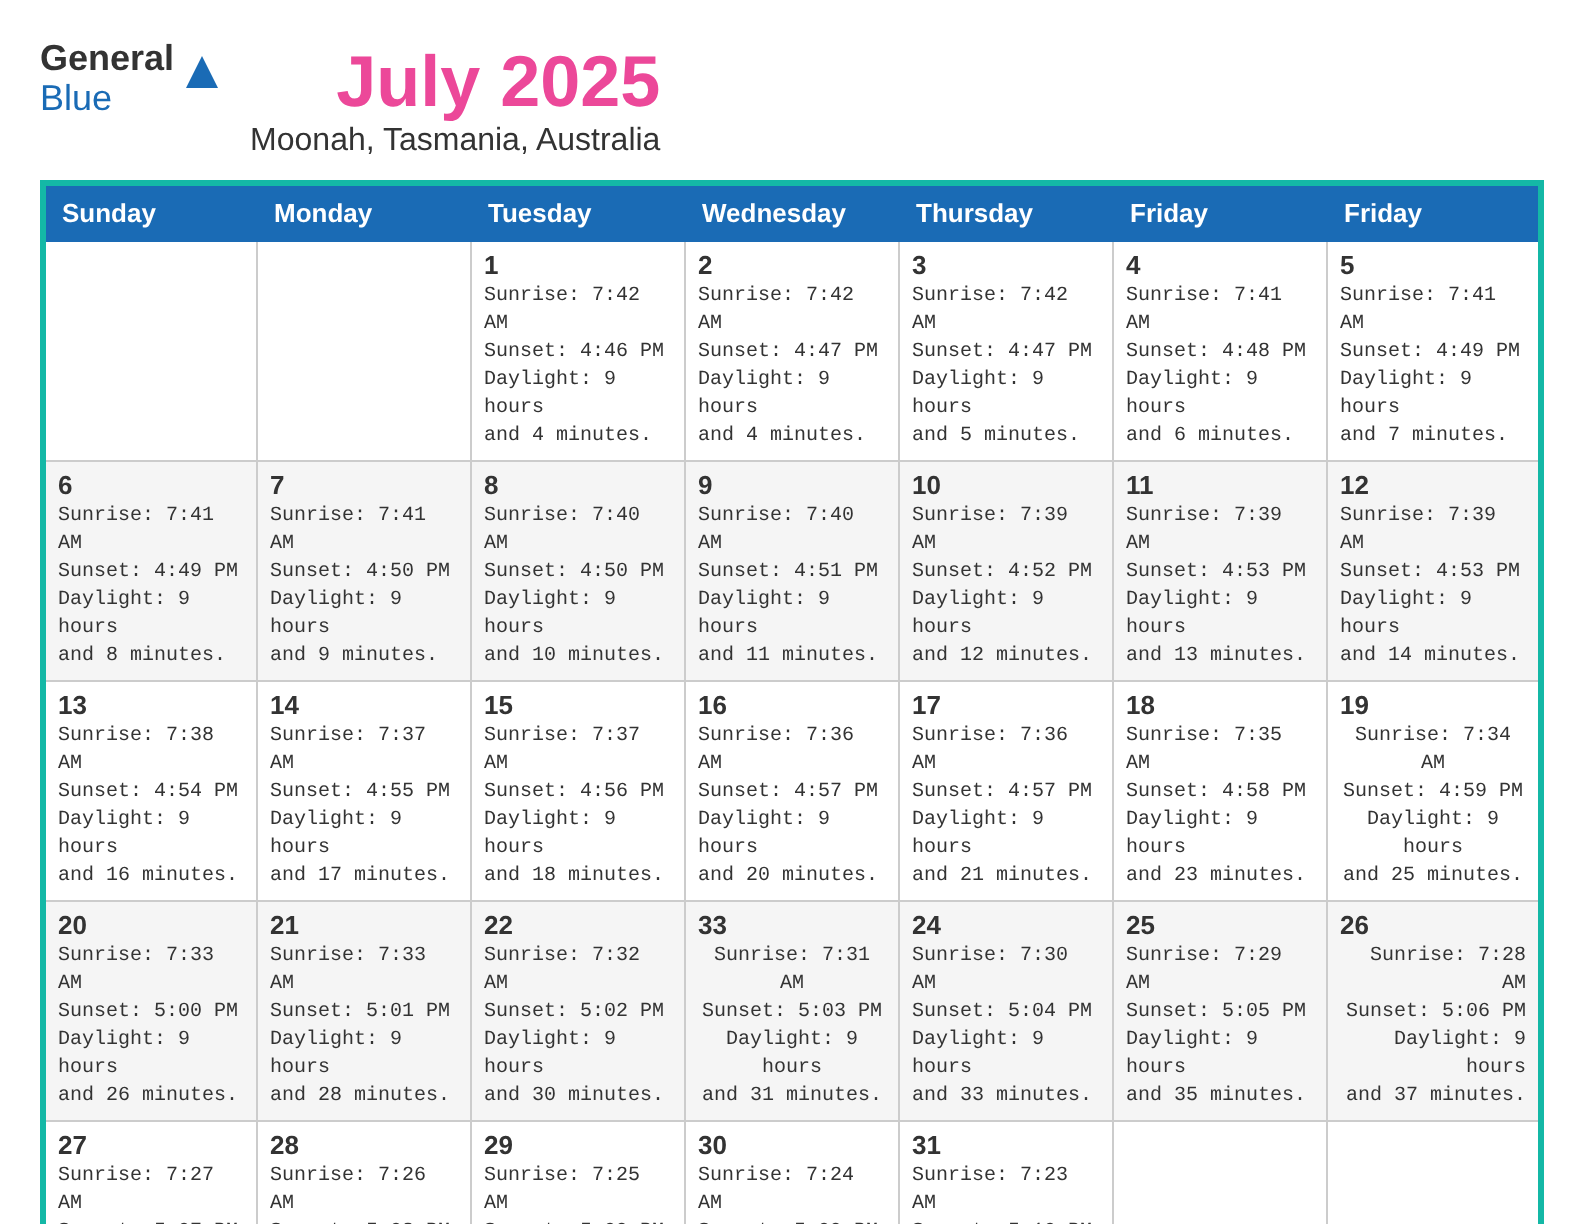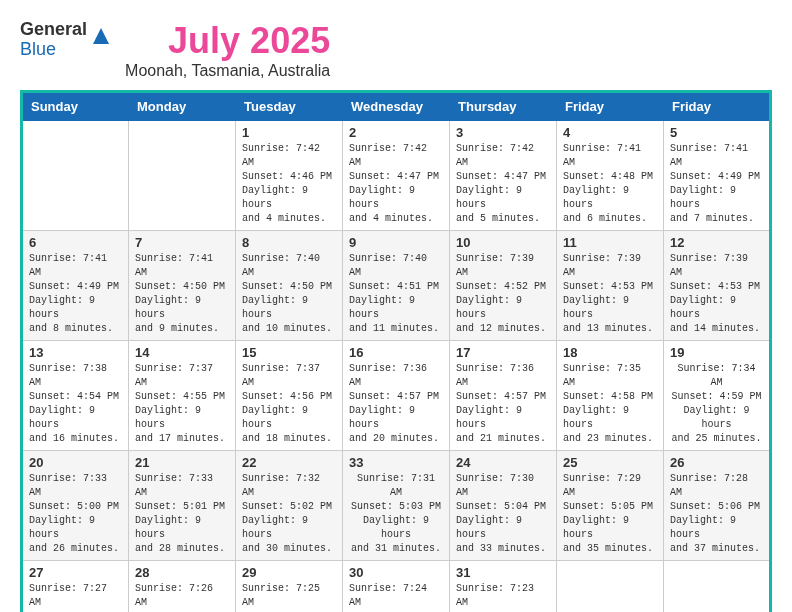--- a/index.html
+++ b/index.html
@@ -313,21 +313,21 @@
         </td>
         <td>
           <span class="day-num">25</span>
           <div class="day-info" style="white-space: pre-line;">Sunrise: 7:29 AM
 Sunset: 5:05 PM
 Daylight: 9 hours
 and 35 minutes.</div>
         </td>
         <td>
           <span class="day-num">26</span>
-          <div class="day-info" style="white-space: pre-line;">Sunrise: 7:28 AM
+          <div class="day-info" style="white-space: pre-line; text-align: right;">Sunrise: 7:28 AM
 Sunset: 5:06 PM
 Daylight: 9 hours
 and 37 minutes.</div>
         </td>
       </tr>
       <tr>
         <td>
           <span class="day-num">27</span>
           <div class="day-info" style="white-space: pre-line;">Sunrise: 7:27 AM
 Sunset: 5:07 PM

